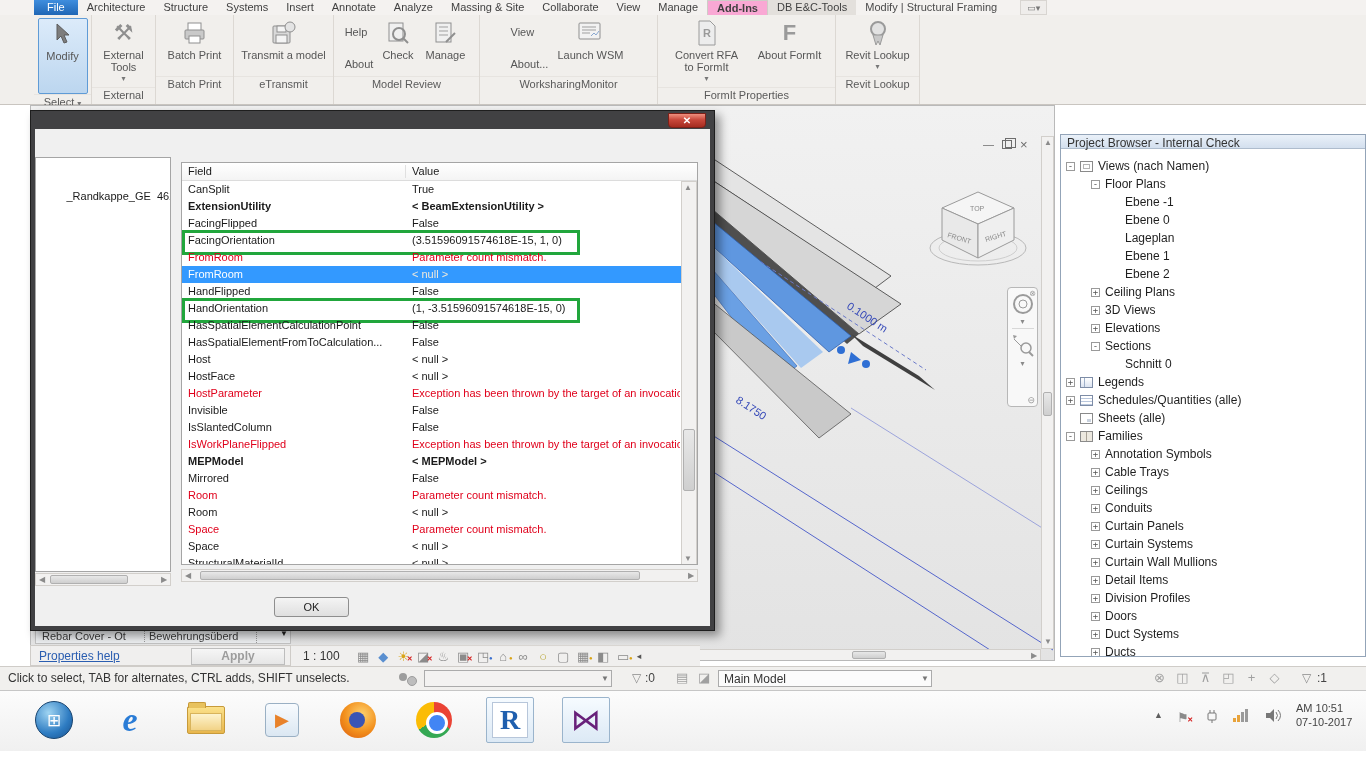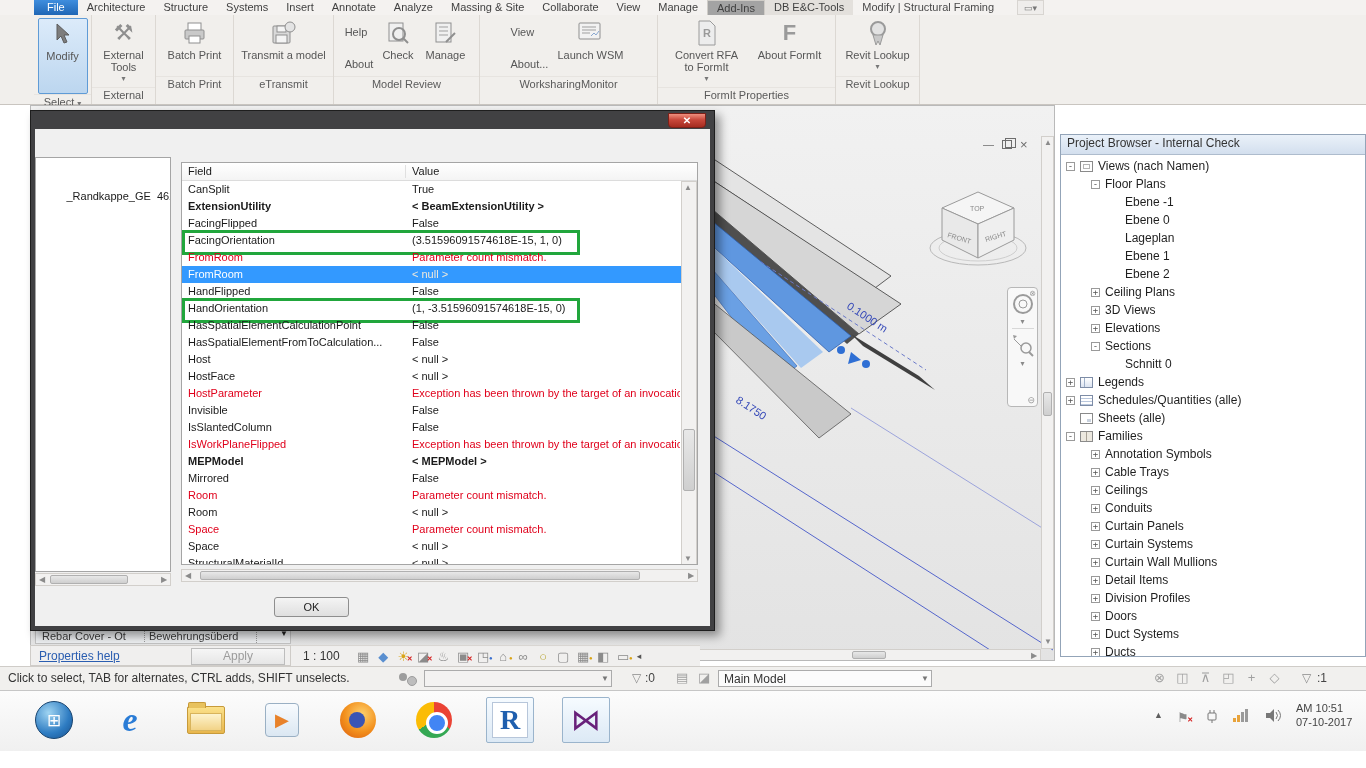--- a/index.html
+++ b/index.html
@@ -6,21 +6,21 @@
   #screen{position:relative;width:1366px;height:768px;overflow:hidden;background:#fff;
           font-family:"Liberation Sans",sans-serif;-webkit-font-smoothing:antialiased;}
   #screen *{box-sizing:border-box;}
 
   
   .tabbar{position:absolute;left:0;top:0;width:1366px;height:15px;background:#f4f2f0;
           display:flex;align-items:stretch;font-size:11px;color:#3f3f3f;}
   .tabbar .spacer{width:34px;}
   .rtab{padding:0 9px;line-height:15px;white-space:nowrap;cursor:default;}
   .rtab.t-file{background:linear-gradient(#3f8ede,#1f66b5);color:#fff;padding:0 13px;}
-  .rtab.t-active{background:#a3a3a3;border:1px solid #cfccc7;border-bottom:none;}
+  .rtab.t-active{background:#f9a8d4;border:1px solid #cfccc7;border-bottom:none;font-weight:bold;}
   .rtab.t-db{background:#e3e0dc;}
   .rtab.t-ctx{color:#4a4a4a;}
   .ribbon-toggle{margin-left:14px;font-size:9px;color:#777;line-height:15px;padding:0 6px;border:1px solid #d8d5d1;background:#efedeb;}
 
   
   .ribbon{position:absolute;left:0;top:15px;width:1366px;height:90px;background:#f1efec;
           border-bottom:1px solid #c9c5c0;}
   .rpanels{display:flex;height:89px;margin-left:34px;}
   .rpanel{position:relative;border-right:1px solid #dcd8d3;display:flex;flex-direction:column;}
   .rbody{flex:1;display:flex;align-items:flex-start;justify-content:center;gap:6px;padding-top:3px;}
@@ -50,21 +50,21 @@
   .sb.v .ar{line-height:12px;}
   
   .navbar{position:absolute;left:976px;top:181px;width:31px;height:120px;border:1px solid #b7b7b7;
           border-radius:4px;background:rgba(250,250,250,.85);display:flex;flex-direction:column;align-items:center;padding-top:3px;gap:2px;}
   .navbar .x{position:absolute;right:1px;top:1px;font-size:8px;color:#9a9a9a;}
   .navbar .minus{position:absolute;right:2px;bottom:1px;font-size:9px;color:#9a9a9a;}
   .nav-sep{width:22px;border-top:1px solid #d8d8d8;}
 
   
   .pbrowser{position:absolute;left:1060px;top:134px;width:306px;height:523px;border:1px solid #93a4b8;background:#fff;}
-  .pb-title{height:20px;background:linear-gradient(#eaf1f9,#d3dfee);border-bottom:1px solid #aebccd;
+  .pb-title{height:14px;background:linear-gradient(#eaf1f9,#d3dfee);border-bottom:1px solid #aebccd;
             font-size:12px;color:#333;line-height:17px;padding-left:6px;}
   .pb-tree{position:absolute;top:19px;left:0;right:0;bottom:0;overflow:hidden;padding-top:3px;}
   .ptree-row{display:flex;align-items:center;height:18px;font-size:12px;color:#1f1f1f;white-space:nowrap;}
   .ptree-row.lvl0{padding-left:5px;}
   .ptree-row.lvl1{padding-left:30px;}
   .ptree-row.lvl2{padding-left:50px;}
   .exp{width:9px;height:9px;border:1px solid #9a9a9a;background:#fff;font-size:9px;line-height:7px;
        text-align:center;color:#555;margin-right:5px;flex:none;font-family:"DejaVu Sans Mono",monospace;}
   .exp:empty{visibility:hidden;}
   .picon{display:none;width:13px;height:11px;margin-right:5px;position:relative;flex:none;}
@@ -111,21 +111,21 @@
   
   .prop-row{position:absolute;left:35px;top:627px;width:256px;height:17px;background:#eef0f2;border:1px solid #c2c2c2;
             font-size:11px;color:#3c3c3c;display:flex;align-items:center;overflow:hidden;}
   .prop-row .c1{width:108px;padding-left:6px;white-space:nowrap;overflow:hidden;}
   .prop-row .c2{width:112px;padding-left:4px;border-left:1px dotted #9a9a9a;white-space:nowrap;overflow:hidden;}
   .prop-row .c3{flex:1;border-left:1px dotted #9a9a9a;height:100%;position:relative;}
   .prop-row .c3 span{position:absolute;right:2px;top:1px;font-size:8px;color:#222;}
   .prop-foot{position:absolute;left:30px;top:645px;width:261px;height:21px;background:#f0efee;border:1px solid #cfccc8;}
   .prop-help{position:absolute;left:8px;top:3px;font-size:12px;color:#2a5db0;text-decoration:underline;}
   .prop-apply{position:absolute;left:160px;top:2px;width:94px;height:17px;font-size:12px;color:#9c9c9c;
-              background:linear-gradient(#f6f6f6,#e6e6e6);border:1px solid #bdbdbd;text-align:center;line-height:15px;}
+              background:linear-gradient(#f6f6f6,#e6e6e6);border:1px solid #bdbdbd;text-align:center;line-height:15px;font-weight:bold;}
 
   
   .viewbar{position:absolute;left:291px;top:645px;width:409px;height:21px;background:#f0efee;border-top:1px solid #dad7d3;
            display:flex;align-items:center;font-size:12px;color:#333;}
   .vb-scale{margin-left:12px;margin-right:16px;white-space:nowrap;}
   .vb-icons{display:flex;gap:5px;align-items:center;}
   .vb-icon{position:relative;width:15px;font-size:13px;line-height:15px;color:#8b8b8b;text-align:center;}
   .vb-icon.c-blue{color:#5a8fd0;}
   .vb-icon.c-sun{color:#d9a417;}
   .vb-icon.c-bulb{color:#b5a22a;}

